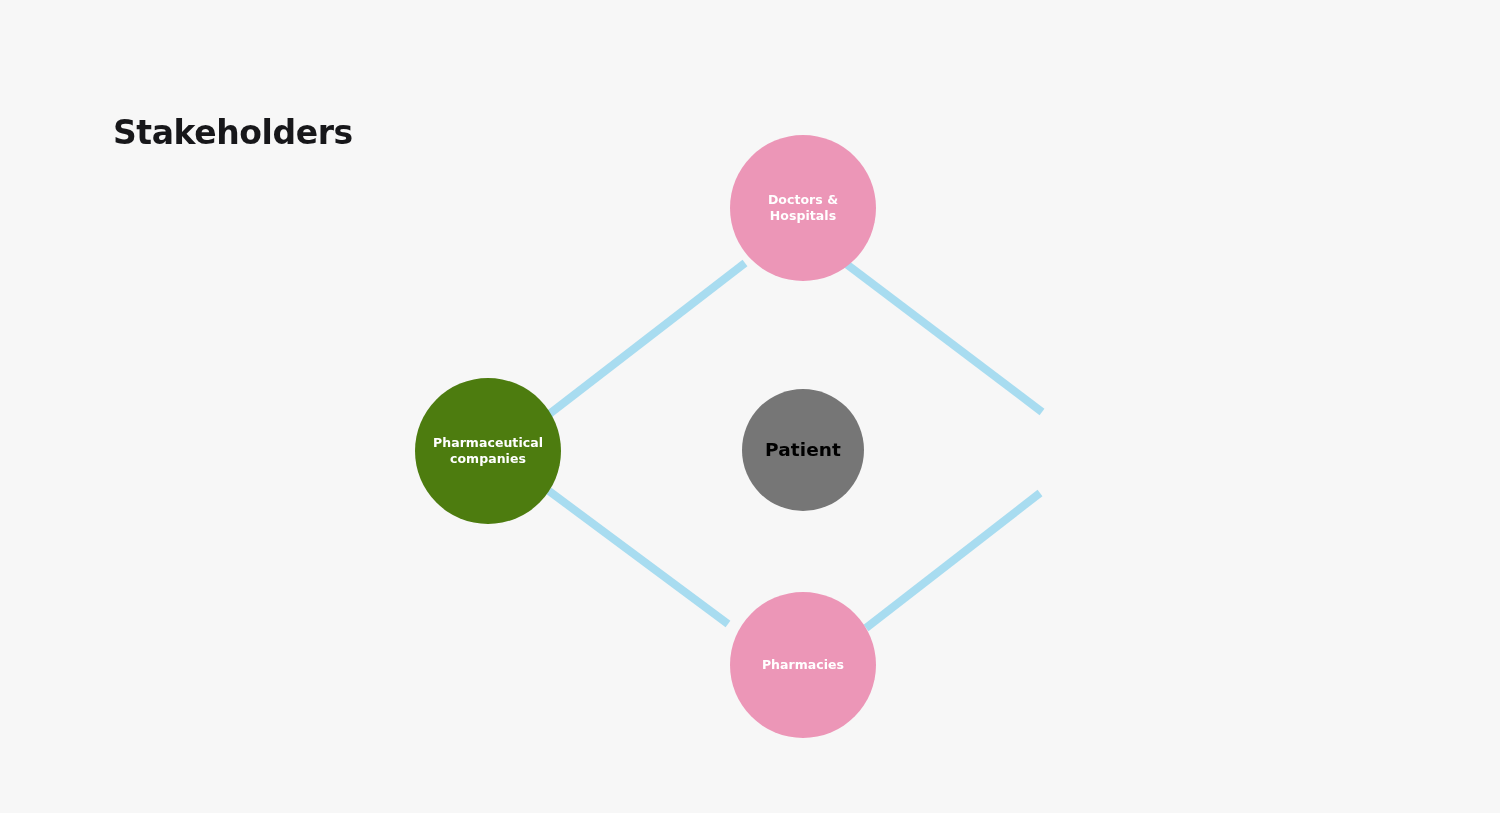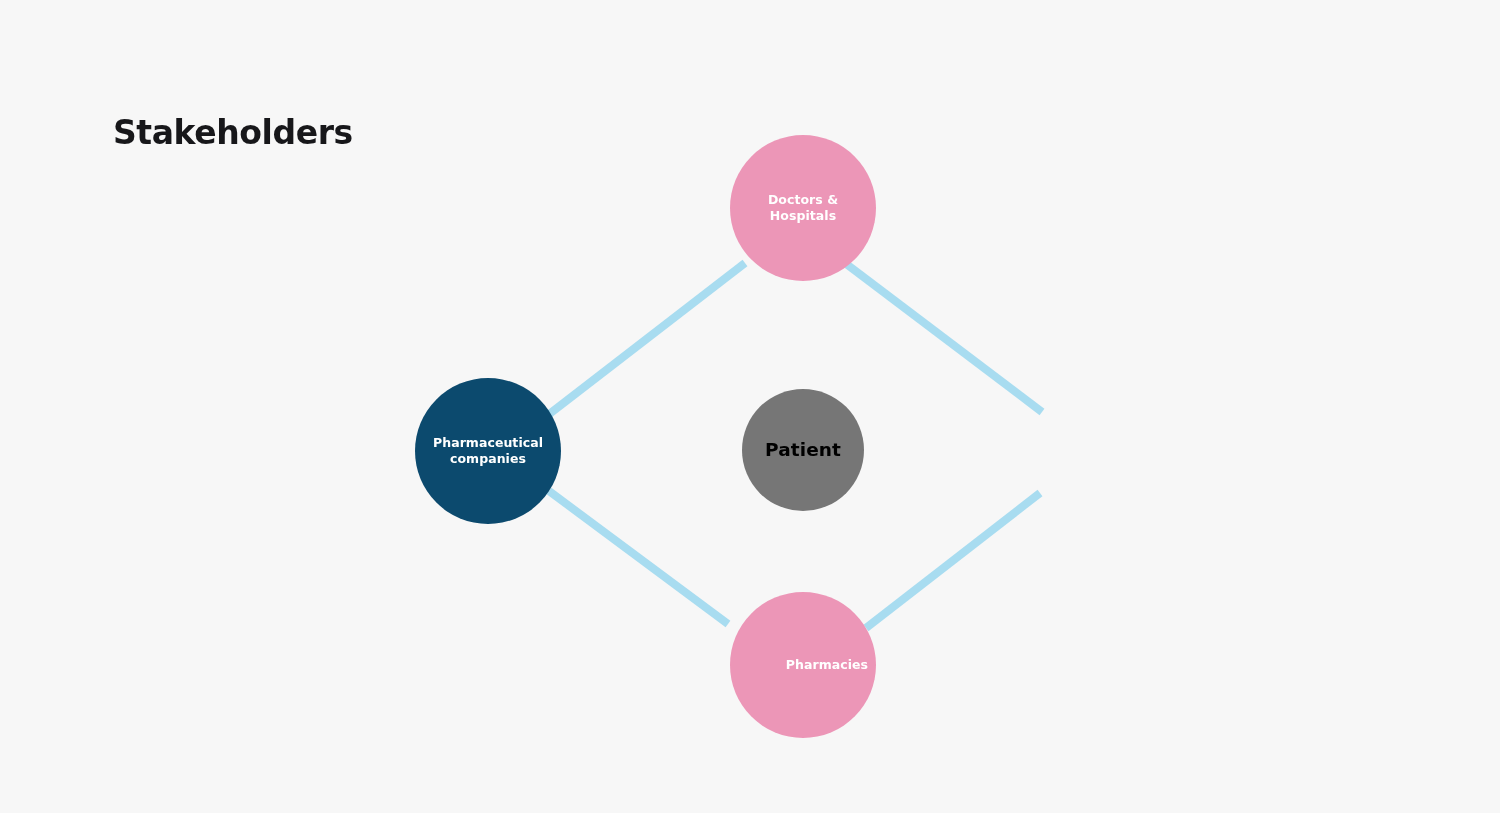--- a/index.html
+++ b/index.html
@@ -123,27 +123,27 @@
       </g>
   </svg>
 
   <div id="node-layer">
 
     <div class="node node-stakeholder" id="node-doctors-hospitals" style="background: rgb(236, 150, 183); width: 146px; height: 146px; left: 722px; top: 99px;">
       <span class="node-label" style="color: rgb(255, 255, 255);">Doctors &amp;
 Hospitals</span>
     </div>
 
-    <div class="node node-stakeholder" id="node-pharmaceutical-companies" style="background: #0c4a6e; width: 146px; height: 146px; left: 407px; top: 342px;">
+    <div class="node node-stakeholder" id="node-pharmaceutical-companies" style="background: #4d7c0f; width: 146px; height: 146px; left: 407px; top: 342px;">
       <span class="node-label" style="color: rgb(255, 255, 255);">Pharmaceutical
 companies</span>
     </div>
 
 
-    <div class="node node-stakeholder" id="node-pharmacies" style="background: rgb(236, 150, 183); width: 146px; height: 146px; left: 722px; top: 556px; justify-content: flex-end;">
+    <div class="node node-stakeholder" id="node-pharmacies" style="background: rgb(236, 150, 183); width: 146px; height: 146px; left: 722px; top: 556px;">
       <span class="node-label" style="color: rgb(255, 255, 255);">Pharmacies</span>
     </div>
 
     <div class="node node-center" id="node-patient" style="background: rgb(118, 118, 118); width: 122px; height: 122px; left: 734px; top: 353px;">
       <span class="node-label" style="color: #000000;">Patient</span>
     </div>
 
   </div>
 </div>
 

